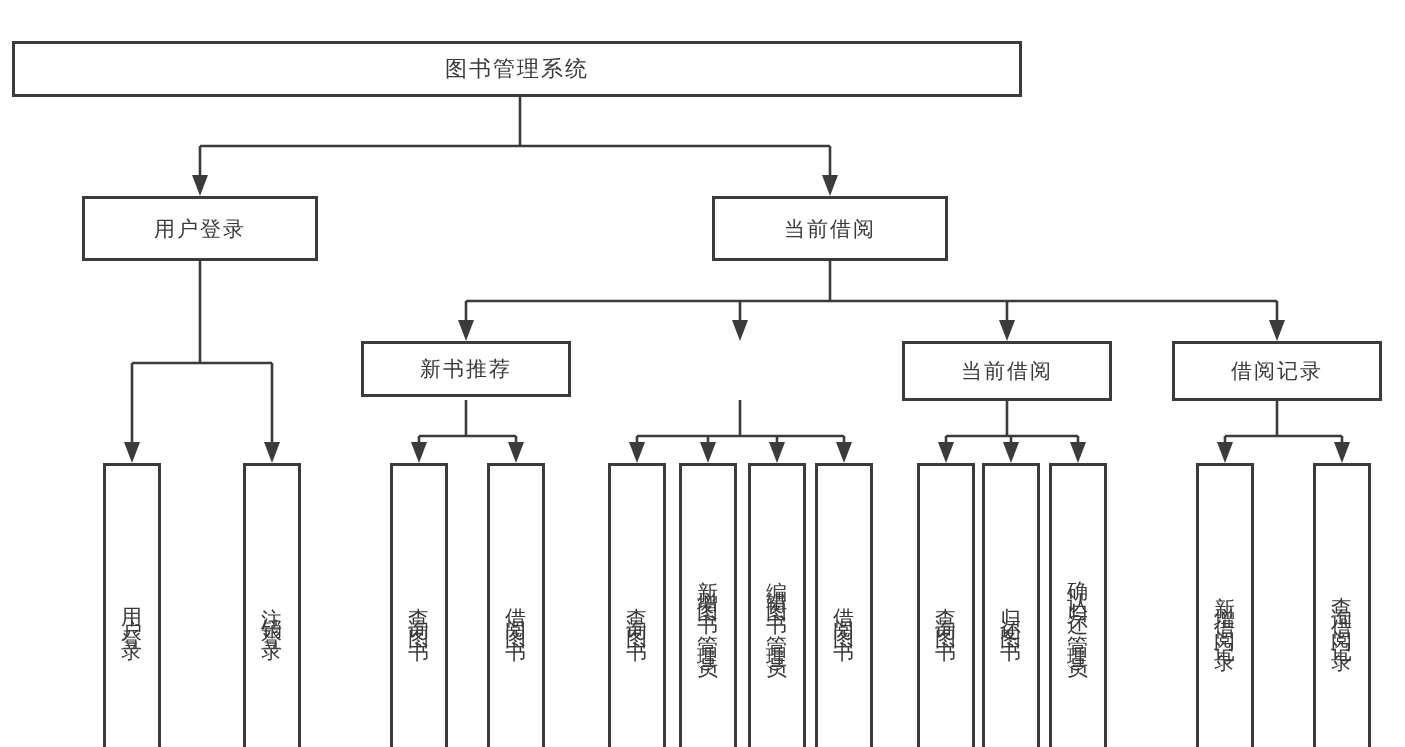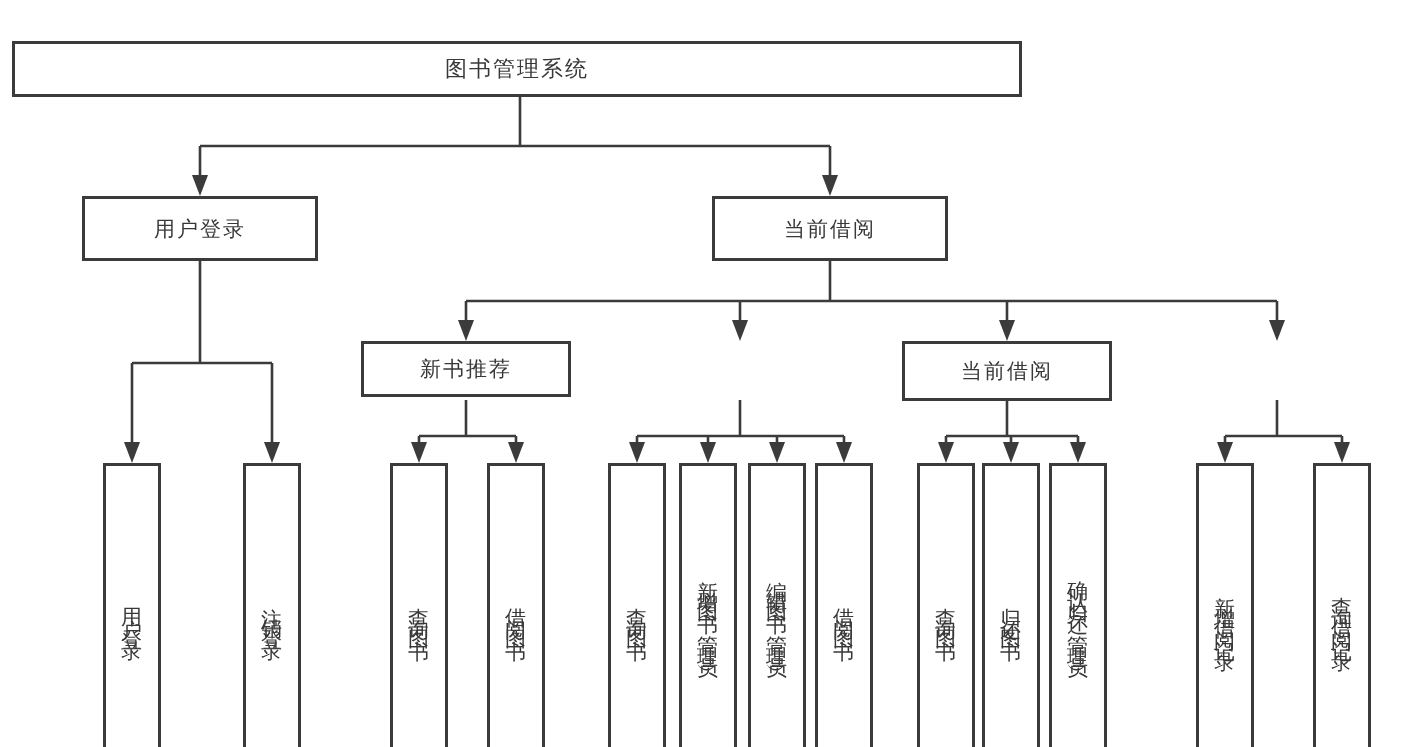--- a/index.html
+++ b/index.html
@@ -114,20 +114,23 @@
   <div class="box hbox" style="left:712px;top:168px;width:236px;height:65px;">
     <span>当前借阅</span>
   </div>
 
   <div class="box hbox" style="left:361px;top:313px;width:210px;height:56px;">
     <span>新书推荐</span>
   </div>
   <div class="box hbox" style="left:902px;top:313px;width:210px;height:60px;">
     <span>当前借阅</span>
   </div>
+  <div class="box hbox" style="left:1172px;top:313px;width:210px;height:60px;">
+    <span>借阅记录</span>
+  </div>
 
   <div class="box leaf" style="left:103px;">
     <span class="vtext">用户登录</span>
   </div>
   <div class="box leaf" style="left:243px;">
     <span class="vtext">注销登录</span>
   </div>
 
   <div class="box leaf" style="left:390px;">
     <span class="vtext">查询图书</span>

